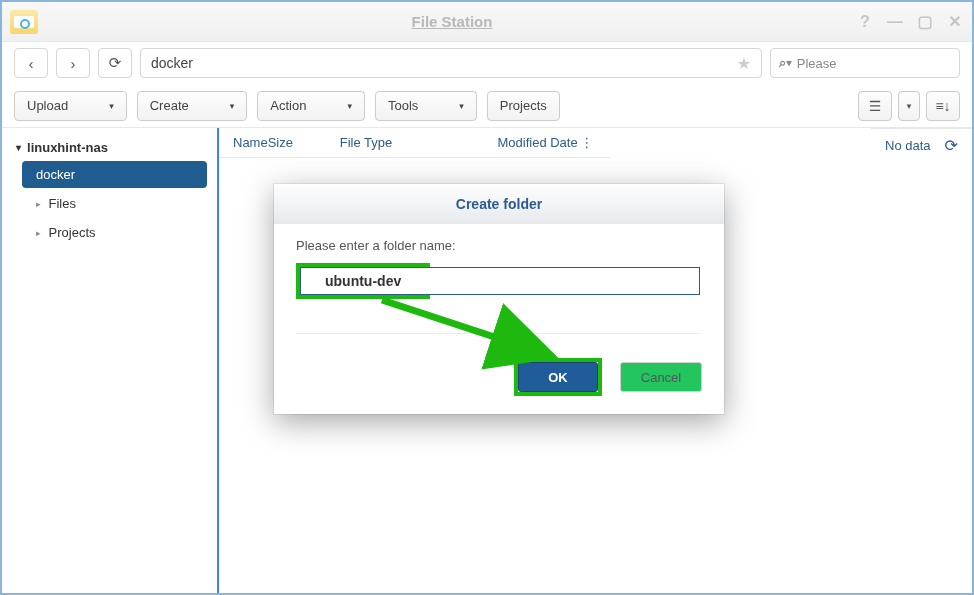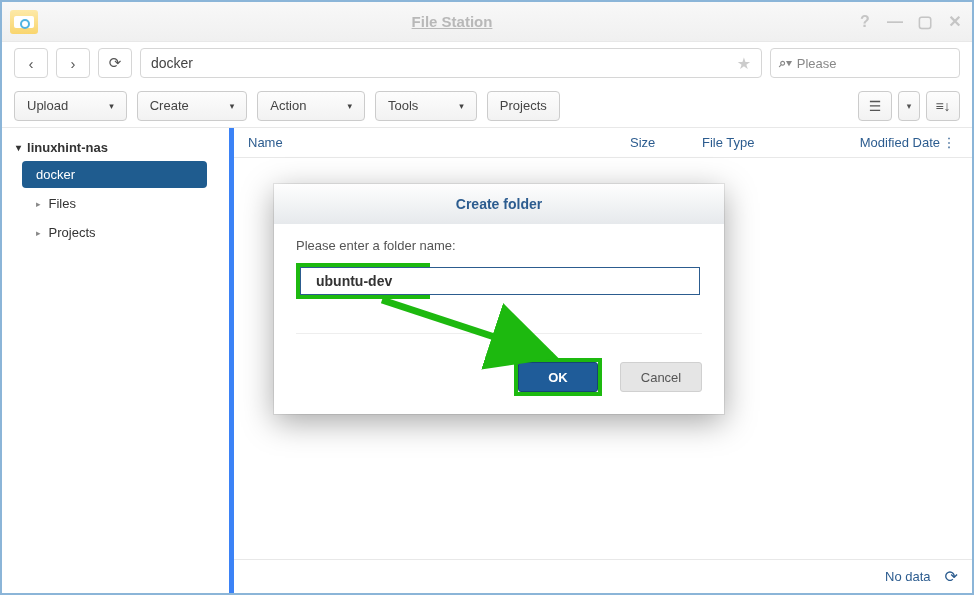--- a/index.html
+++ b/index.html
@@ -24,43 +24,43 @@
 .toolbar-right { margin-left: auto; display: flex; gap: 6px; }
 .icon-btn { width: 34px; height: 30px; border: 1px solid #ccc; border-radius: 4px; background: linear-gradient(to bottom, #fdfdfd, #f2f2f2); display: flex; align-items: center; justify-content: center; font-size: 14px; color: #555; cursor: pointer; }
 .icon-btn.narrow { width: 22px; }
 .main { display: flex; height: calc(100% - 126px); }
 .sidebar { width: 215px; padding: 8px 0; }
 .tree-root { padding: 4px 14px; font-size: 13px; color: #333; font-weight: 600; display: flex; align-items: center; cursor: pointer; }
 .tree-arrow { margin-right: 6px; font-size: 10px; }
 .tree-item { margin: 2px 10px 2px 20px; padding: 6px 14px; font-size: 13px; color: #333; display: flex; align-items: center; cursor: pointer; border-radius: 4px; }
 .tree-item.selected { background: #1f5c8f; color: #fff; }
 .tree-item .chev { margin-right: 8px; font-size: 9px; color: #888; }
-.content { flex: 1; border-left: 5px solid #3b82f6; position: relative; display: flex; flex-direction: column; margin-left: 12px; }
+.content { flex: 1; border-left: 2px solid #3b82f6; position: relative; display: flex; flex-direction: row; }
 .table-header { height: 30px; border-bottom: 1px solid #e8e8e8; display: flex; align-items: center; font-size: 13px; color: #2c5c8f; padding: 0 14px; }
 .th { cursor: pointer; }
 .th.name { flex: 1; }
 .th.size { width: 60px; }
 .th.type { width: 110px; padding-left: 12px; }
 .th.mod { width: 140px; text-align: right; }
 .th.more { width: 18px; text-align: center; }
 .table-body { flex: 1; }
 .table-footer { border-top: 1px solid #e8e8e8; height: 34px; display: flex; align-items: center; justify-content: flex-end; padding: 0 14px; gap: 14px; font-size: 13px; color: #2c5c8f; }
 .refresh { color: #2c5c8f; font-size: 16px; cursor: pointer; }
 
 .dialog { position: absolute; left: 272px; top: 182px; width: 450px; background: #fff; box-shadow: 0 8px 30px rgba(0,0,0,0.35), 0 0 0 1px rgba(0,0,0,0.08); }
 .dialog-title { height: 40px; background: linear-gradient(to bottom, #fefefe, #e6e9ec); display: flex; align-items: center; justify-content: center; color: #2c5c8f; font-size: 14px; font-weight: 600; }
 .dialog-body { padding: 14px 22px 10px; }
 .dialog-label { font-size: 13px; color: #555; margin-bottom: 10px; }
 .dialog-input-wrap { border: 4px solid #1db90f; padding: 0; display: inline-block; width: 410px; }
-.dialog-input { width: 100%; height: 28px; border: 1px solid #2c5c8f; padding: 0 15px; font-size: 14px; color: #333; font-weight: 600; outline: none; }
+.dialog-input { width: 100%; height: 28px; border: 1px solid #2c5c8f; padding: 0 24px; font-size: 14px; color: #333; font-weight: 600; outline: none; }
 .dialog-sep { border-top: 1px solid #eee; margin: 34px 0 0; }
 .dialog-buttons { padding: 14px 22px 18px; display: flex; justify-content: flex-end; gap: 18px; align-items: center; }
 .ok-wrap { border: 4px solid #1db90f; }
 .btn-ok { width: 80px; height: 30px; background: #1f5c99; color: #fff; border: 1px solid #164573; border-radius: 3px; font-size: 13px; font-weight: 600; cursor: pointer; }
-.btn-cancel { width: 82px; height: 30px; background: #e5e5e5; border: 1px solid #d0d0d0; border-radius: 3px; font-size: 13px; color: #555; cursor: pointer; }
+.btn-cancel { width: 82px; height: 30px; background: #22c55e; border: 1px solid #d0d0d0; border-radius: 3px; font-size: 13px; color: #555; cursor: pointer; }
 .arrow-svg { position: absolute; pointer-events: none; }
 </style>
 </head>
 <body>
 
 <div class="window">
   <div class="titlebar">
     <div class="titlebar-icon"></div>
     <div class="title">File Station</div>
     <div class="titlebar-controls">

